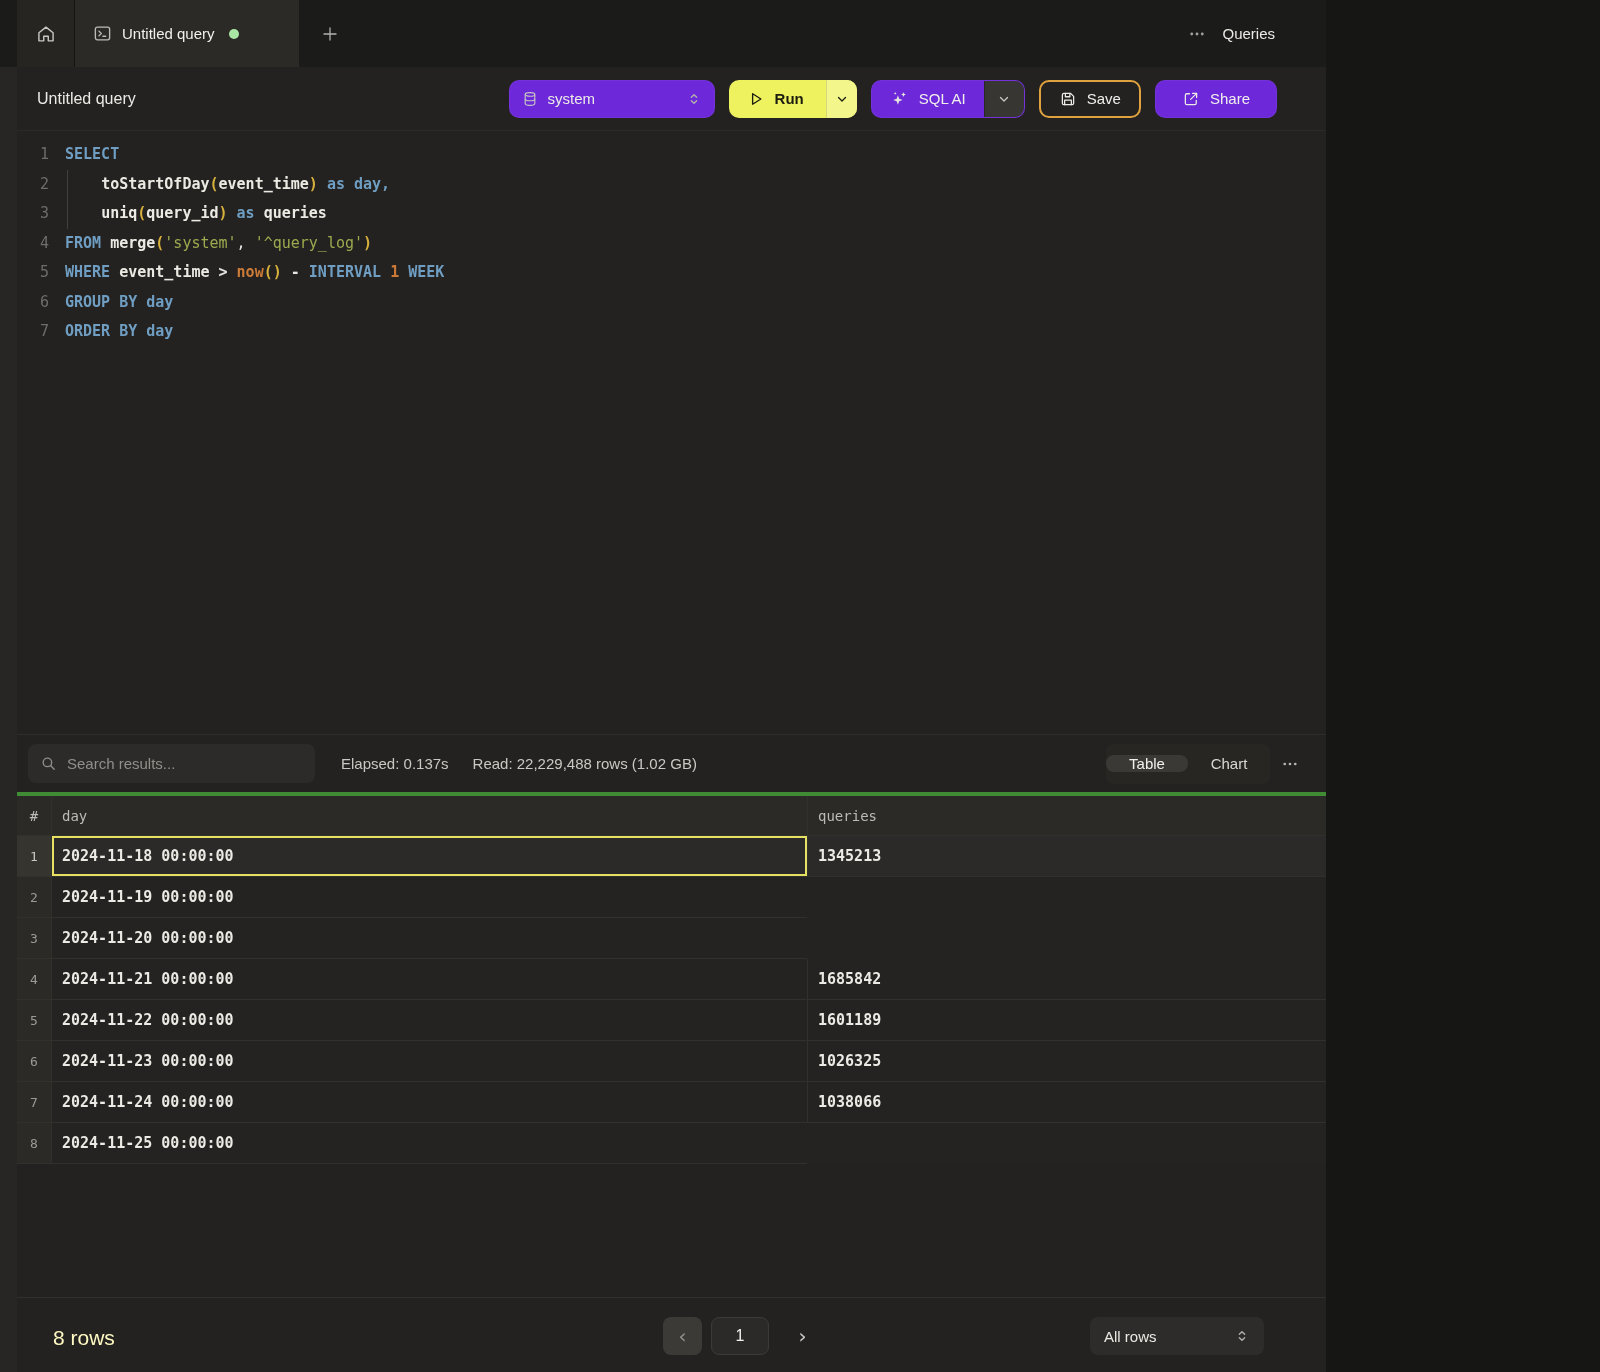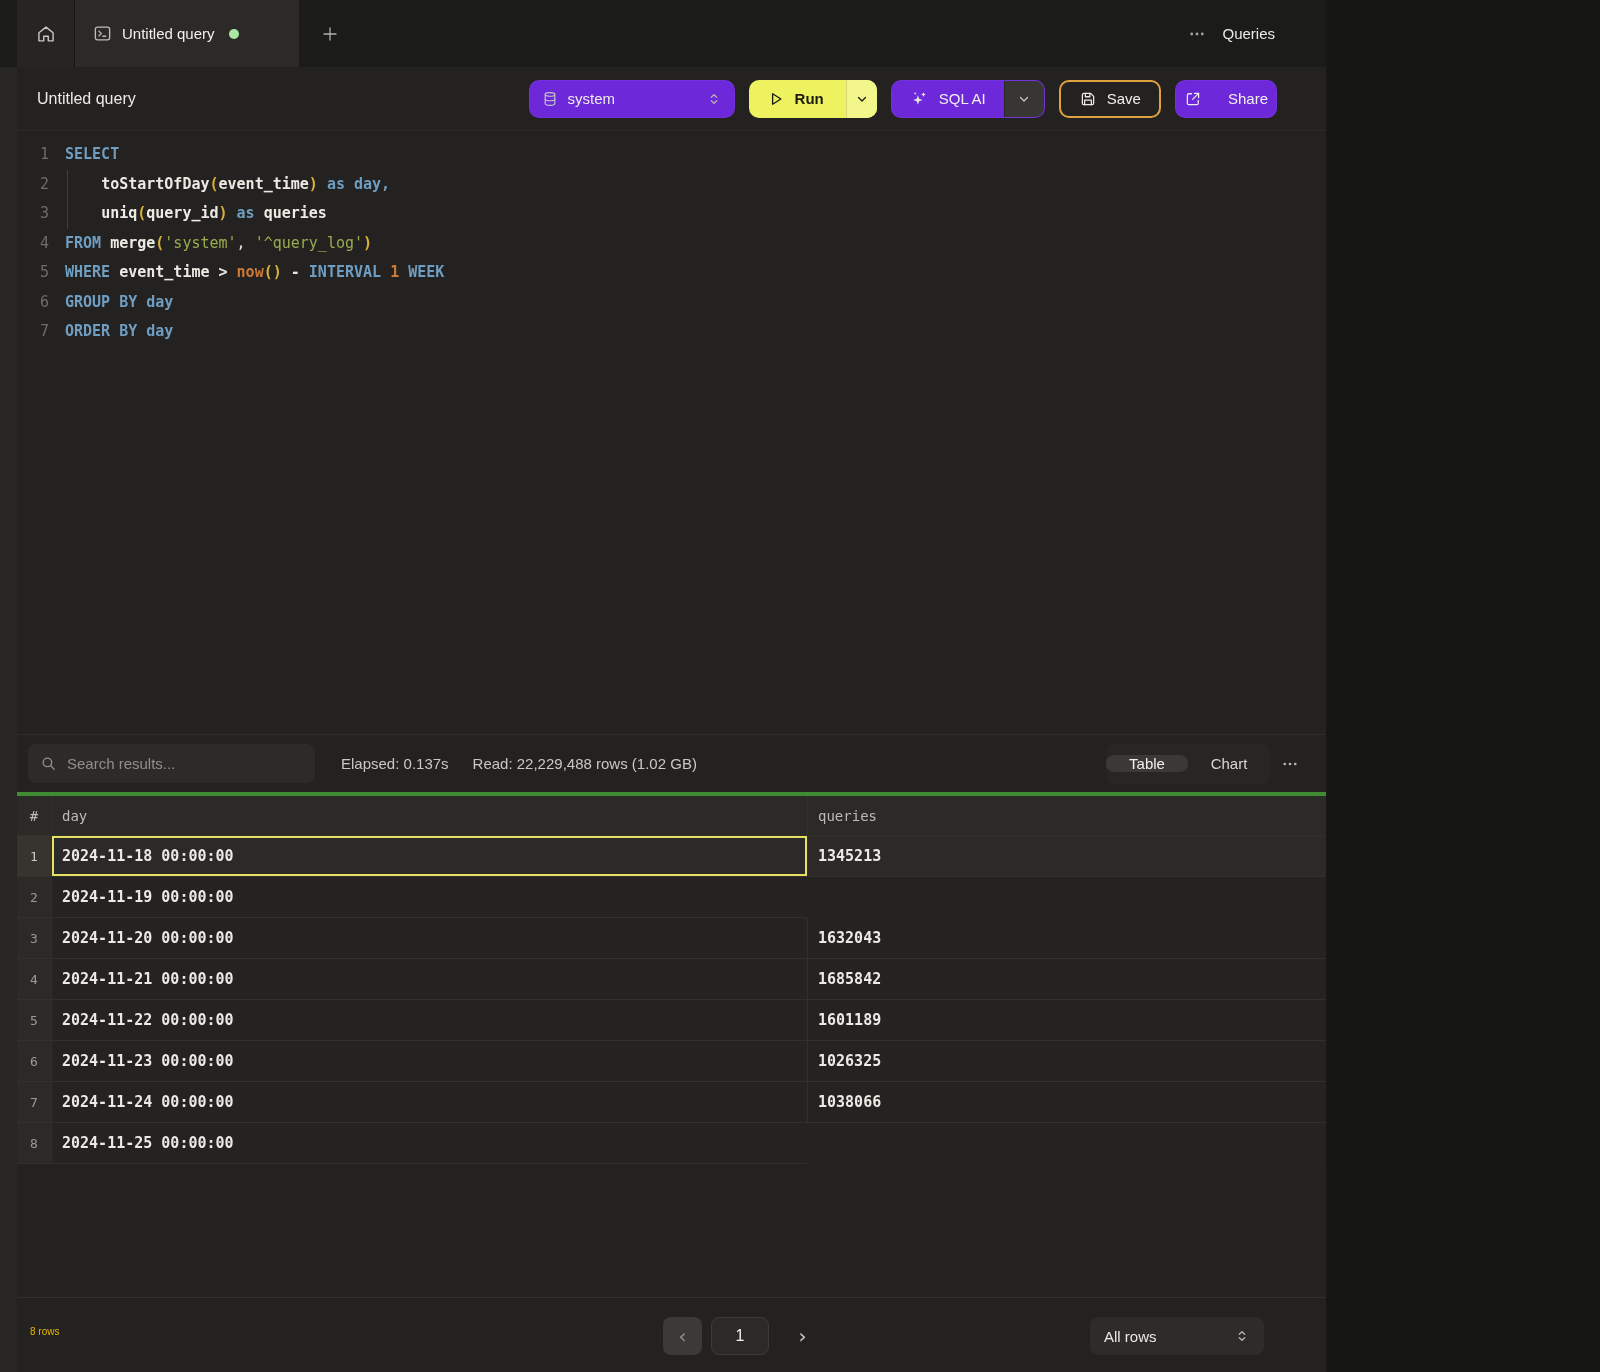--- a/index.html
+++ b/index.html
@@ -32,21 +32,21 @@
   .db-select .lbl { color:#ecebe6; }
   .db-select .updown { margin-left:auto; }
   .btn-run { background:#eef25e; border:none; overflow:hidden; padding:0; color:#1b1b10; }
   .run-main { display:flex; align-items:center; gap:10px; padding:0 22px 0 18px; height:100%; }
   .run-label { font-weight:700; color:#1b1b10; font-size:15px; }
   .run-chev { width:31px; height:100%; background:#f3f68b; border-left:1px solid rgba(0,0,0,0.12); display:flex; align-items:center; justify-content:center; }
   .btn-sqlai { padding:0; overflow:hidden; }
   .sqlai-main { display:flex; align-items:center; gap:10px; padding:0 18px; height:100%; }
   .sqlai-chev { width:40px; height:100%; background:#373633; border-left:1px solid rgba(0,0,0,0.25); display:flex; align-items:center; justify-content:center; }
   .btn-save { border:2px solid #e0a23e; background:transparent; padding:0 18px; gap:10px; }
-  .btn-share { padding:0 8px; gap:26px; }
+  .btn-share { padding:0 26px; gap:10px; }
   .btn .txt { color:#f0efeb; }
 
   
   .editor { position:absolute; left:17px; right:0; top:131px; height:603px; background:#232220; padding-top:9px; cursor:text; }
   .code-line { display:flex; height:29.5px; line-height:29.5px; font-family:"DejaVu Sans Mono", monospace; font-size:15px; white-space:pre; }
   .line-num { width:32px; text-align:right; color:#6e6d69; flex:0 0 auto; }
   .code-text { padding-left:16px; }
   .tok-kw    { color:#6f9ec2; font-weight:600; }
   .tok-fn    { color:#eceae3; font-weight:700; }
   .tok-id    { color:#eceae3; font-weight:700; }
@@ -81,21 +81,21 @@
   .gc-queries { flex:1; padding-left:10px; border-left:1px solid #31302c; border-bottom:1px solid #31302c; }
   .grow.header .gc { background:#2b2a27; color:#bcbbb6; font-size:14px; font-weight:400; }
   .grow .cell-val { font-size:15px; font-weight:700; color:#eceae4; }
   .grow.body { background:#242321; cursor:cell; }
   .grow.body.selected-row { background:#2b2a28; }
   .grow.body.selected-row .gc-num { background:#35342f; color:#c9c8c3; }
   .gc.selected-cell { box-shadow: inset 0 0 0 2px #e7e163; }
 
   
   .footer { position:absolute; left:17px; right:0; top:1297px; height:75px; border-top:1px solid #31302c; background:#232220; }
-  .rowcount { position:absolute; left:13px; top:28px; color:#eab308; font-size:10px; }
+  .rowcount { position:absolute; left:36px; top:28px; color:#fef9c3; font-size:21px; }
   .pager { position:absolute; left:646px; top:19px; display:flex; align-items:center; }
   .pg-btn { width:39px; height:38px; border-radius:8px; display:flex; align-items:center; justify-content:center; cursor:pointer; }
   .pg-prev { background:#3b3a37; color:#8f8e8a; }
   .pg-page { width:58px; background:#2b2a29; border:1px solid #3b3a38; color:#f1f0ec; font-size:16px; margin-left:9px; }
   .pg-next { background:transparent; color:#c9c8c3; margin-left:14px; }
   .pg-chev { font-size:20px; line-height:1; font-family:"DejaVu Sans", sans-serif; }
   .rows-select { position:absolute; right:62px; top:19px; width:174px; height:38px; background:#2d2c2a; border-radius:8px; display:flex; align-items:center; padding:0 14px; cursor:pointer; }
   .rows-select .lbl { color:#eae9e4; font-size:15px; }
   .rows-select .updown { margin-left:auto; }
 
@@ -297,23 +297,20 @@
           <div class="gc gc-num">2</div>
           <div class="gc gc-day">
             <span class="cell-val">2024-11-19 00:00:00</span>
           </div>
         </div>
         <div class="grow body">
           <div class="gc gc-num">3</div>
           <div class="gc gc-day">
             <span class="cell-val">2024-11-20 00:00:00</span>
           </div>
-          <div class="gc gc-queries">
-            <span class="cell-val">1632043</span>
-          </div>
         </div>
         <div class="grow body">
           <div class="gc gc-num">4</div>
           <div class="gc gc-day">
             <span class="cell-val">2024-11-21 00:00:00</span>
           </div>
           <div class="gc gc-queries">
             <span class="cell-val">1685842</span>
           </div>
         </div>

